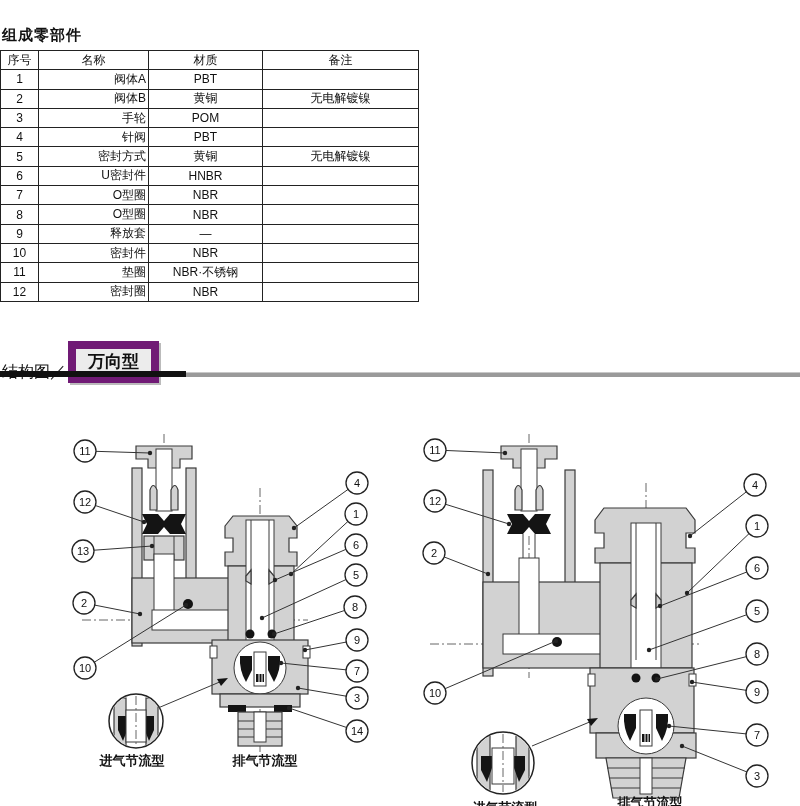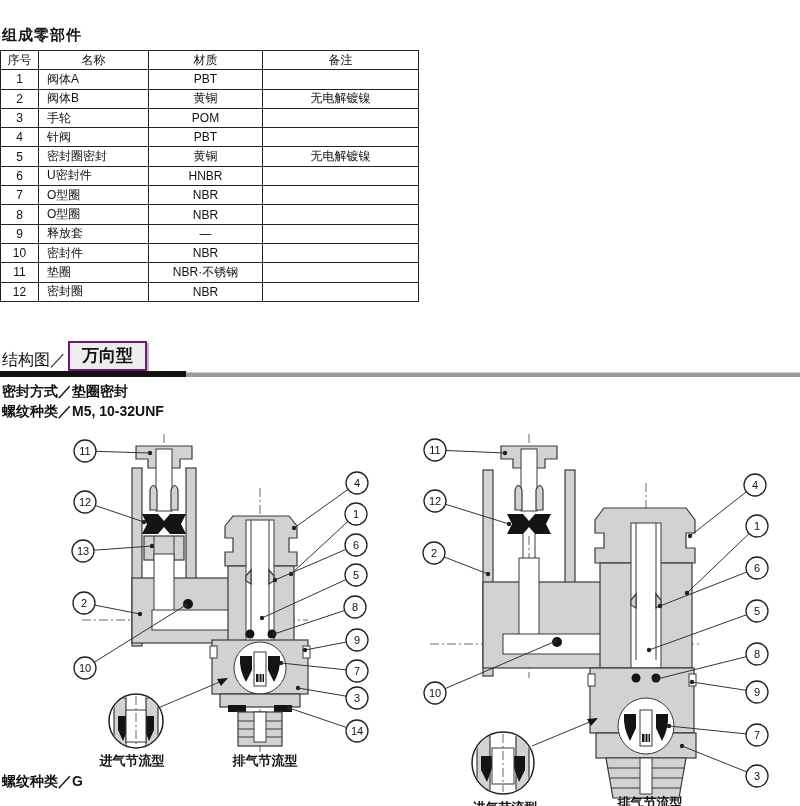--- a/index.html
+++ b/index.html
@@ -6,26 +6,26 @@
   body{width:800px;height:806px;background:#fff;font-family:"Liberation Sans",sans-serif;color:#111;}
   #page{position:relative;width:800px;height:806px;overflow:hidden;background:#fff;margin-top:23px;}
 
   .pg-title{position:absolute;left:2px;top:3px;font-size:15px;font-weight:bold;letter-spacing:1px;}
 
   
   #parts-table{position:absolute;left:0px;top:27px;border-collapse:collapse;table-layout:fixed;width:418px;font-size:12px;}
   #parts-table th,#parts-table td{border-top:1px solid #222;border-bottom:1px solid #222;border-left:1.6px solid #222;border-right:1.6px solid #222;height:18.3px;padding:0 2px;overflow:hidden;white-space:nowrap;}
   #parts-table th{font-weight:normal;text-align:center;}
   #parts-table td{text-align:center;}
-  #parts-table td.c-name{text-align:left;padding-left:8px;}
+  #parts-table td.c-name{text-align:right;padding-left:8px;}
 
   
   .sec-row{position:absolute;left:2px;top:318px;height:30px;}
   .sec-title{font-size:16px;font-weight:normal;display:inline-block;vertical-align:bottom;padding-top:6px;}
-  .sec-badge{display:inline-block;margin-left:2px;border:2px solid #701a75;background:#ececec;font-size:17px;font-weight:bold;padding:1px 12px 2px 12px;box-shadow:2px 2px 0 #bbb;}
+  .sec-badge{display:inline-block;margin-left:2px;border:8px solid #701a75;background:#ececec;font-size:17px;font-weight:bold;padding:1px 12px 2px 12px;box-shadow:2px 2px 0 #bbb;}
   .rule-black{position:absolute;left:0;top:348px;width:186px;height:6px;background:#111;}
   .rule-gray{position:absolute;left:186px;top:349px;width:614px;height:4px;background:#9a9a9a;border-top:1px solid #c8c8c8;}
 
   .subhead{position:absolute;font-size:14px;font-weight:bold;line-height:20px;white-space:nowrap;}
   #subhead-left{left:2px;top:358px;}
   #subhead-right{left:390px;top:358px;}
   #subhead-bottom{left:2px;top:748px;}
 
   
   svg{position:absolute;}
@@ -84,21 +84,21 @@
           <td></td>
         </tr>
         <tr>
           <td>4</td>
           <td class="c-name">针阀</td>
           <td>PBT</td>
           <td></td>
         </tr>
         <tr>
           <td>5</td>
-          <td class="c-name">密封圈密封</td>
+          <td class="c-name">密封方式</td>
           <td>黄铜</td>
           <td>无电解镀镍</td>
         </tr>
         <tr>
           <td>6</td>
           <td class="c-name">U密封件</td>
           <td>HNBR</td>
           <td></td>
         </tr>
         <tr>
@@ -139,24 +139,20 @@
         </tr>
       </tbody>
   </table>
 
   <div class="sec-row">
     <span class="sec-title">结构图／</span><span class="sec-badge">万向型</span>
   </div>
   <div class="rule-black"></div>
   <div class="rule-gray"></div>
 
-  <div class="subhead" id="subhead-left">
-    <div>密封方式／垫圈密封</div>
-    <div>螺纹种类／M5, 10-32UNF</div>
-  </div>
 
   <svg id="dia-left" width="330" height="345" viewBox="0 0 330 345">
     <g>
 
       <path class="cl" d="M104,6 V212"></path>
       <path class="cl" d="M200,60 V336"></path>
       <path class="cl" d="M22,192 H248"></path>
 
       <rect class="fill-g" x="72" y="40" width="10" height="178"></rect>
       <rect class="fill-g" x="126" y="40" width="10" height="116"></rect>
@@ -447,21 +443,20 @@
         <g>
           <line x1="336.78675640026216" y1="343.91470256010484" x2="272" y2="318" class="co-line"></line>
           <circle cx="272" cy="318" r="2.2" fill="#222"></circle>
           <circle cx="347" cy="348" r="11" class="co-circ"></circle>
           <text x="347" y="352" text-anchor="middle" class="co-num">3</text>
         </g>
       </g>
   </svg>
 
   <div class="subhead" id="subhead-bottom">
-    <div>螺纹种类／G</div>
   </div>
 
   <svg id="dia-next" width="160" height="14" viewBox="0 0 160 14">
     <circle cx="23" cy="17" r="9" fill="#fff" stroke="#222" stroke-width="1.3"></circle>
     <path class="cl" d="M120,0 V14"></path>
   </svg>
 
 </div>
 
 </body></html>

